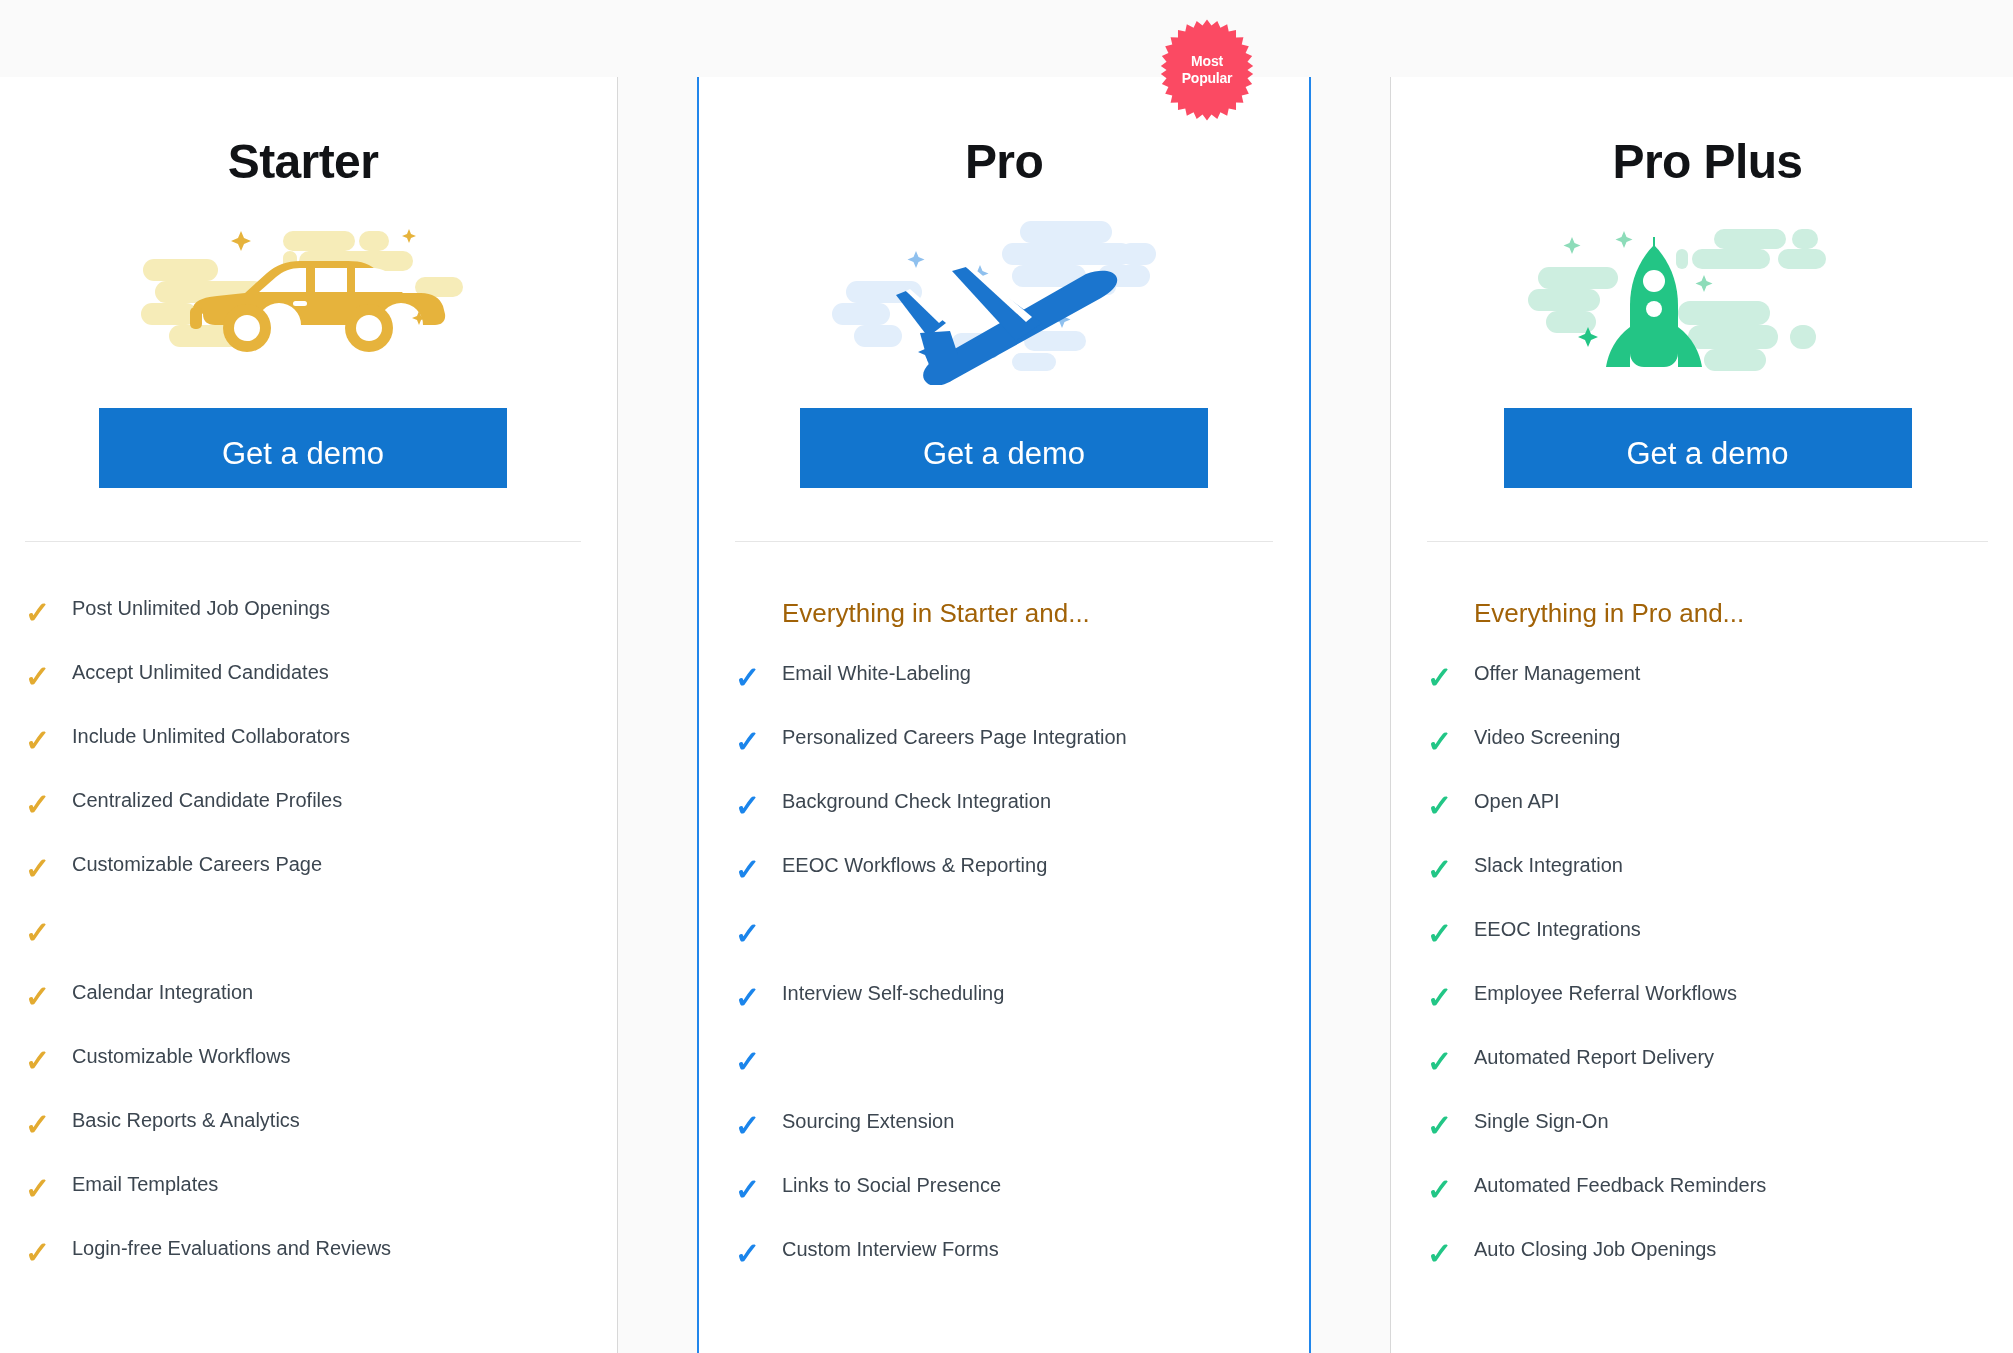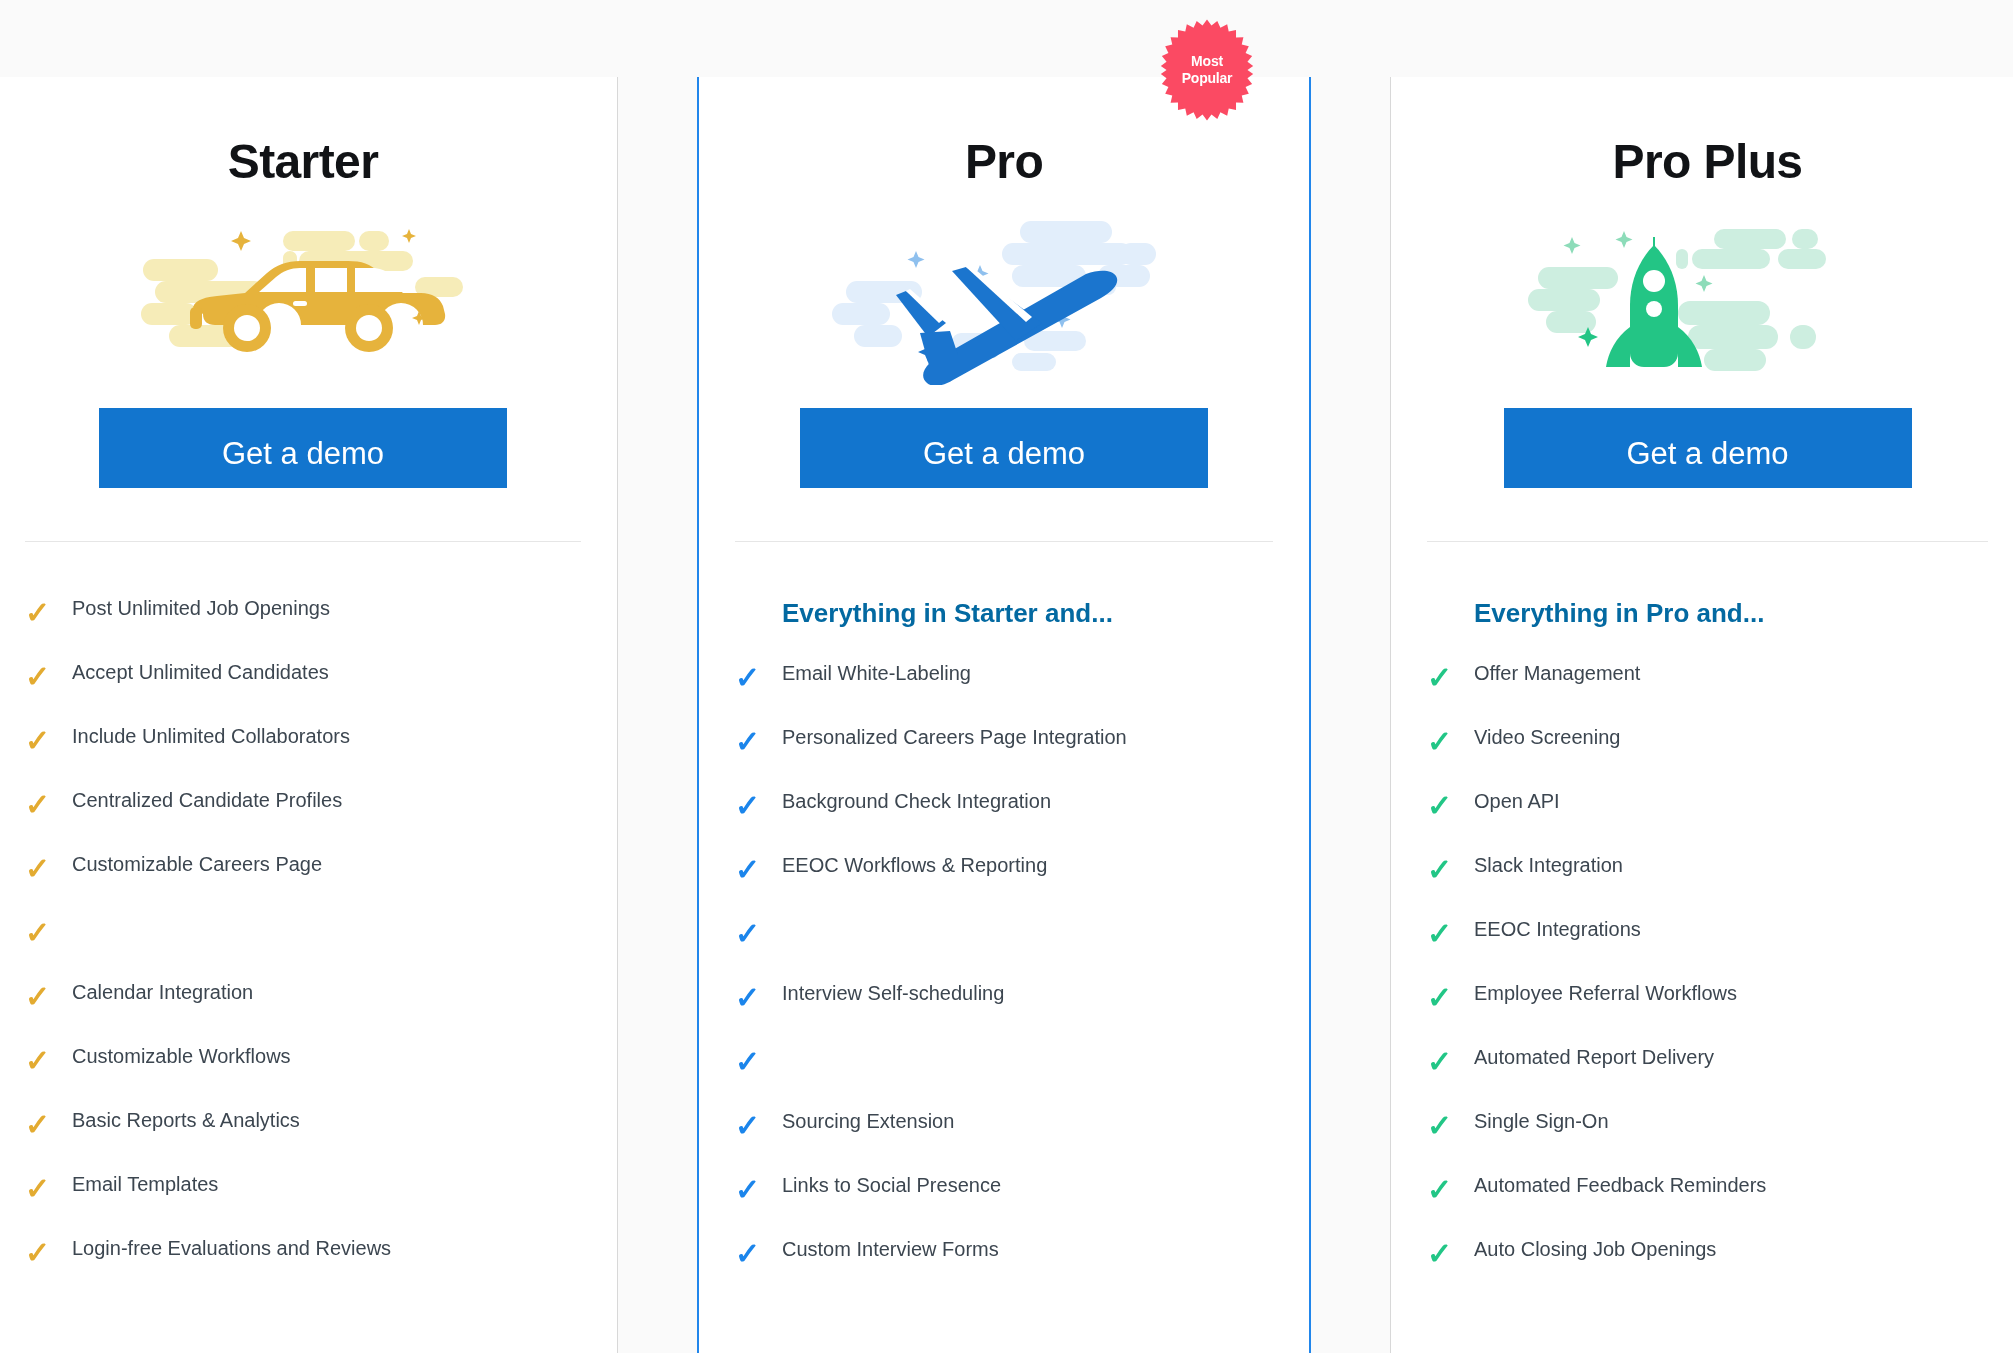--- a/index.html
+++ b/index.html
@@ -144,22 +144,22 @@
 
   
   .features {
     list-style: none;
     margin: 0;
     padding: 0;
     padding-top: 22px;
   }
   .feature-heading {
     font-size: 26px;
-    font-weight: bold;
-    color: #0369a1;
+    font-weight: normal;
+    color: #a16207;
     padding-left: 83px;
     padding-top: 34px;
     padding-bottom: 0;
     line-height: 1.2;
   }
   .feature-item {
     display: flex;
     align-items: flex-start;
     padding-top: 33px;
     padding-left: 36px;

